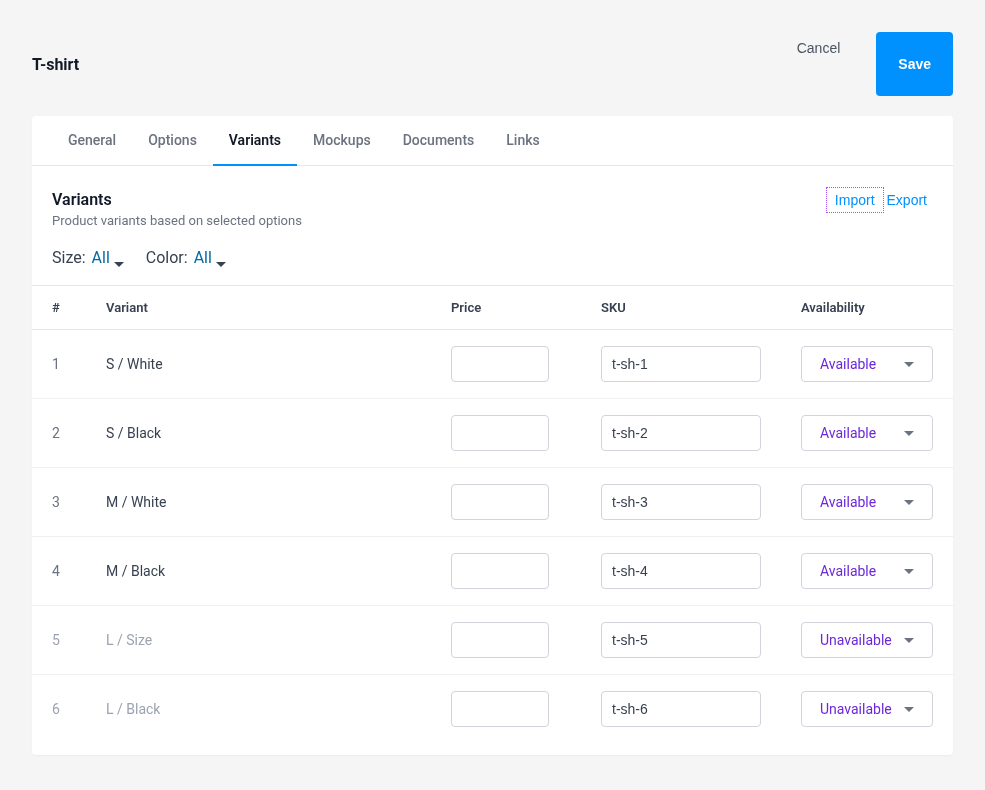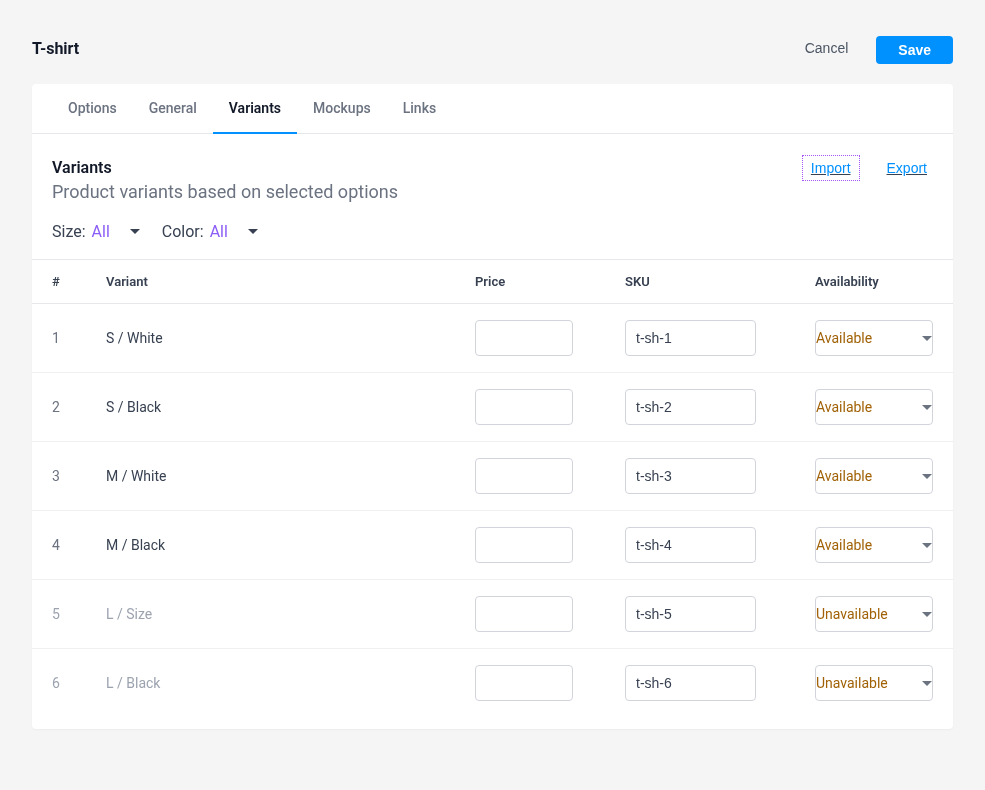--- a/index.html
+++ b/index.html
@@ -27,40 +27,40 @@
       align-items: center;
       margin-bottom: 20px;
     }
     .page-title {
       font-size: 16px;
       font-weight: 700;
       color: #111827;
     }
     .header-actions {
       display: flex;
-      gap: 16px;
-      align-items: flex-end;
+      gap: 24px;
+      align-items: flex-start;
     }
     .btn-cancel {
       background: none;
       border: none;
       color: #4b5563;
       font-size: 14px;
       font-weight: 500;
       cursor: pointer;
       padding: 8px 12px;
     }
     .btn-save {
       background: #0091ff;
       border: none;
       color: #fff;
       font-size: 14px;
       font-weight: 600;
       cursor: pointer;
-      padding: 6px 22px;
+      padding: 24px 22px;
       border-radius: 4px;
     }
     .card {
       background: #fff;
       border-radius: 4px;
       box-shadow: 0 1px 2px rgba(0,0,0,0.04);
     }
     .tabs {
       display: flex;
       border-bottom: 1px solid #e5e7eb;
@@ -88,28 +88,26 @@
       justify-content: space-between;
       align-items: flex-start;
     }
     .section-title {
       font-size: 16px;
       font-weight: 600;
       color: #111827;
       margin-bottom: 4px;
     }
     .section-sub {
-      font-size: 18px;
+      font-size: 13px;
       color: #6b7280;
     }
     .section-actions {
       display: flex;
-      gap: 24px;
       align-items: center;
-      text-decoration: underline;
     }
     .link-btn {
       background: none;
       border: none;
       color: #0091ff;
       font-size: 14px;
       font-weight: 500;
       cursor: pointer;
       padding: 2px 6px;
     }
@@ -128,24 +126,24 @@
     .filter {
       display: flex;
       align-items: center;
       gap: 6px;
     }
     .filter-label {
       color: #374151;
     }
     .filter-select {
       display: inline-flex;
-      align-items: center;
-      gap: 20px;
-      cursor: pointer;
-      color: #8b5cf6;
+      align-items: flex-end;
+      gap: 4px;
+      cursor: pointer;
+      color: #0369a1;
     }
     .caret-down {
       display: inline-block;
       width: 0;
       height: 0;
       border-left: 5px solid transparent;
       border-right: 5px solid transparent;
       border-top: 5px solid #374151;
     }
     .caret-down.muted { border-top-color: #6b7280; }
@@ -182,55 +180,56 @@
       width: 100%;
       height: 36px;
       border: 1px solid #d1d5db;
       border-radius: 4px;
       padding: 6px 10px;
       font-size: 14px;
       color: #374151;
       background: #fff;
     }
     input.cell-input.price { width: 98px; }
-    input.cell-input.sku { width: 131px; }
+    input.cell-input.sku { width: 160px; }
     .avail-select {
-      width: 118px;
+      width: 132px;
       height: 36px;
       border: 1px solid #d1d5db;
       border-radius: 4px;
-      padding: 0 0;
+      padding: 0 18px;
       display: flex;
       align-items: center;
       justify-content: space-between;
       font-size: 14px;
-      color: #a16207;
+      color: #6d28d9;
       cursor: pointer;
       background: #fff;
     }
     .spacer-bottom { height: 12px; }
   </style>
 </head>
 <body>
 
 <div class="page">
   <div class="header-row">
     <h1 class="page-title">T-shirt</h1>
     <div class="header-actions">
       <button class="btn-cancel">Cancel</button>
       <button class="btn-save">Save</button>
     </div>
   </div>
 
   <div class="card">
     <div class="tabs" id="tabs">
+        <div class="tab">General</div>
         <div class="tab">Options</div>
-        <div class="tab">General</div>
         <div class="tab active">Variants</div>
         <div class="tab">Mockups</div>
+        <div class="tab">Documents</div>
         <div class="tab">Links</div>
       </div>
 
     <div class="section">
       <div class="section-header">
         <div>
           <div class="section-title">Variants</div>
           <div class="section-sub">Product variants based on selected options</div>
         </div>
         <div class="section-actions">

